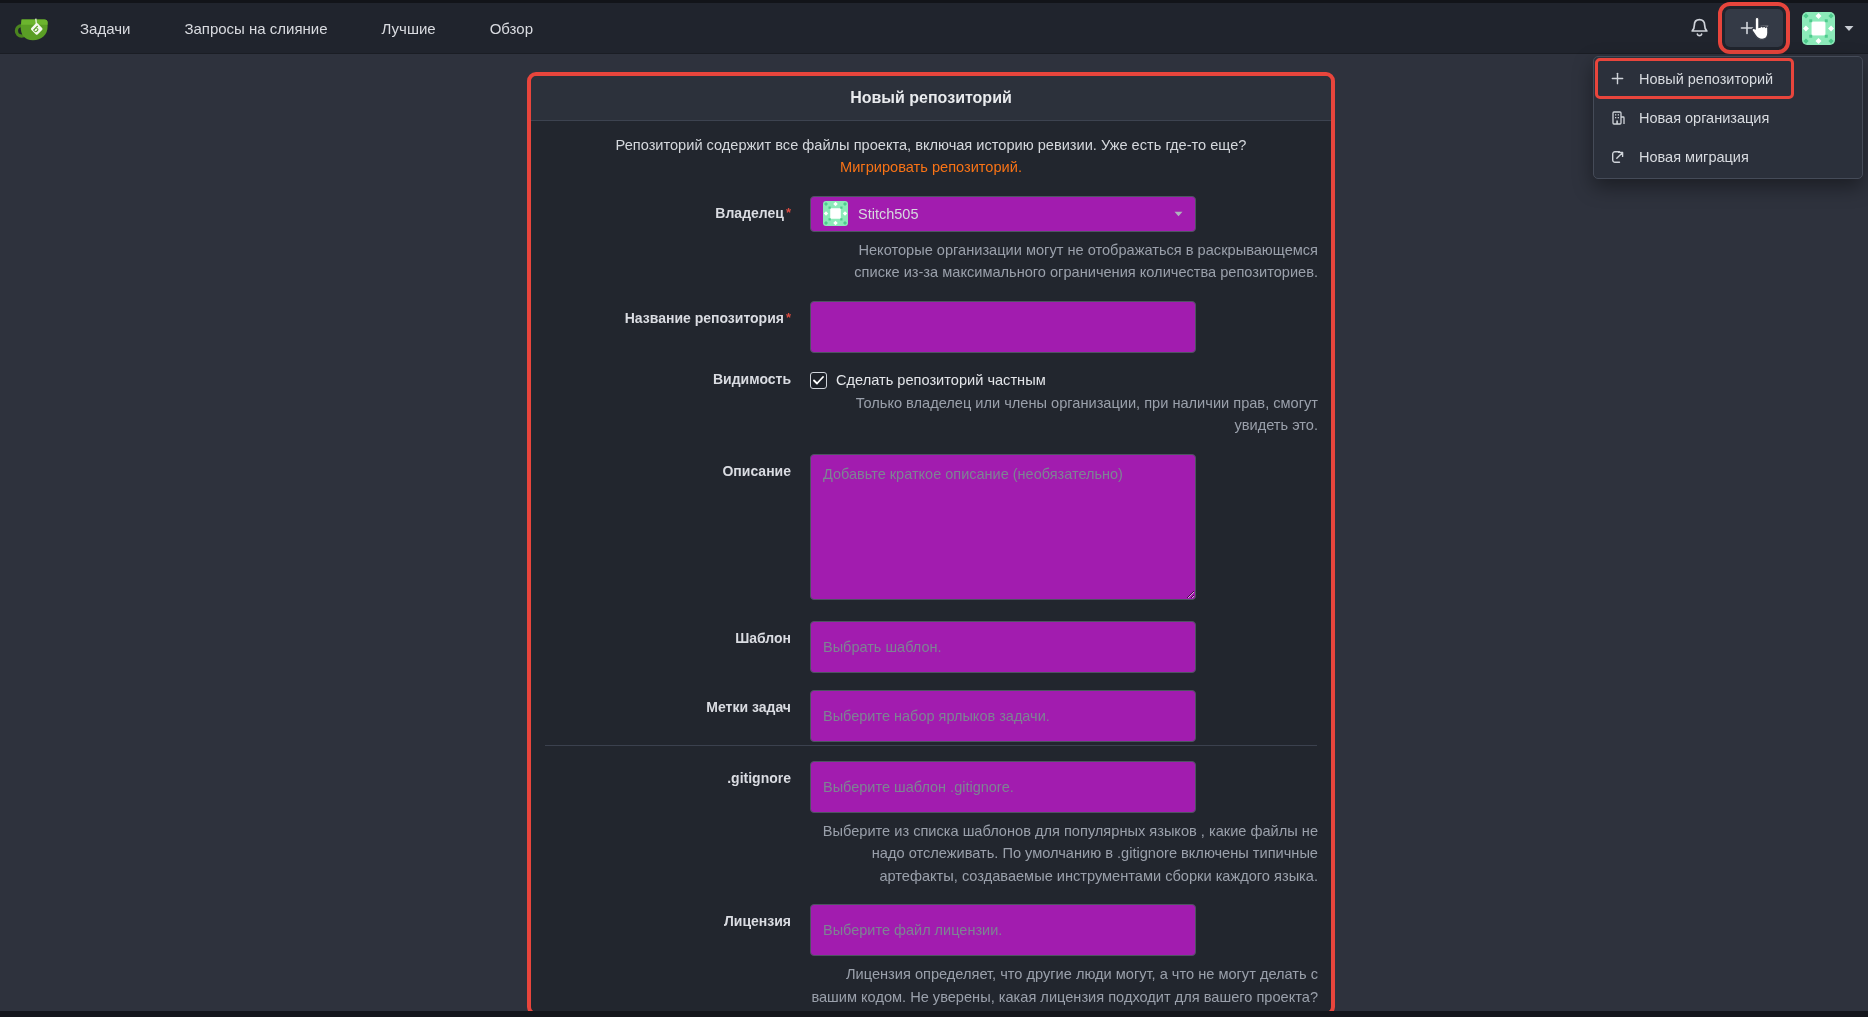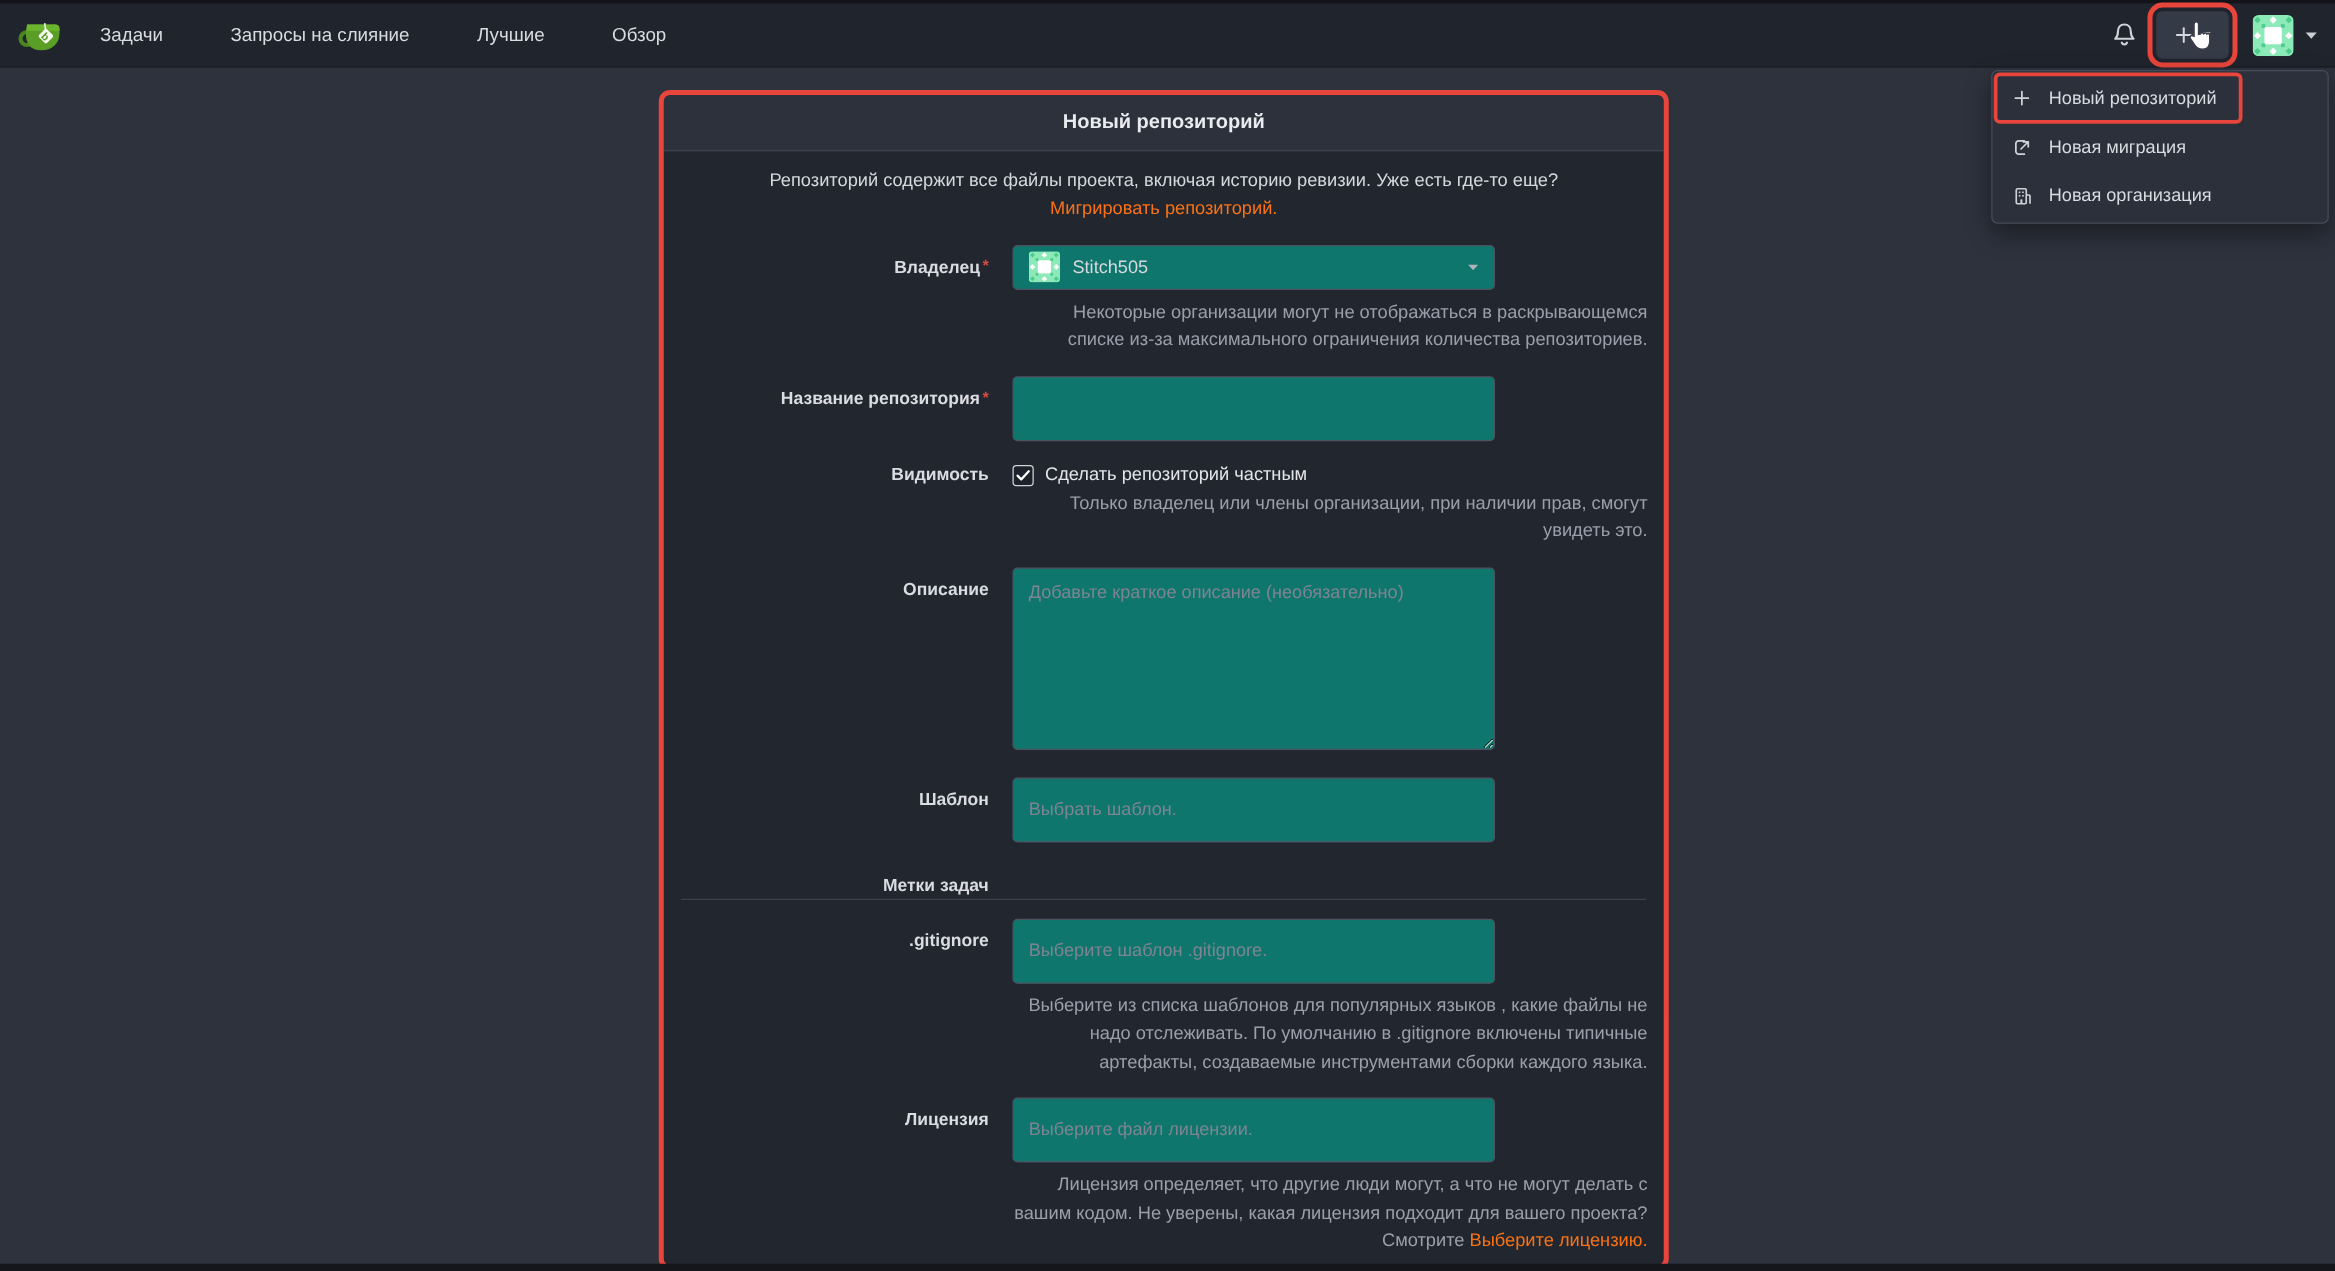--- a/index.html
+++ b/index.html
@@ -55,21 +55,21 @@
     padding:14px 40px 9px; text-align:center; font-size:14.6px; line-height:1.5; color:#d5d8dd;
   }
   a.green-link { color:#f97316; text-decoration:none; cursor:pointer; }
   .fields { padding-top:8px; }
   .frow { display:grid; grid-template-columns:260px 1fr; column-gap:19px; margin-bottom:17px; align-items:start; }
   .frow > label { text-align:right; font-weight:bold; font-size:14px; color:#dadce2; padding-top:9px; }
   .frow.tight > label { padding-top:1px; }
   .req { color:#db4b40; margin-left:2px; font-size:13px; vertical-align:top; }
   .ctl { width:386px; }
   .text-input, .select-input, .desc-area {
-    width:386px; background:#0f766e; border:1px solid #4d5461; border-radius:4px;
+    width:386px; background:#a21caf; border:1px solid #4d5461; border-radius:4px;
     color:#d6d9de; font-size:14.5px; font-family:inherit;
   }
   .text-input { height:52px; padding:0 12px; }
   .text-input::placeholder, .desc-area::placeholder { color:#7d8493; opacity:1; }
   .select-input { height:36px; display:flex; align-items:center; gap:10px; padding:0 12px; cursor:pointer; }
   .select-input .sel-avatar { width:25px; height:25px; border-radius:3px; overflow:hidden; flex:none; }
   .select-input .caret { margin-left:auto; }
   .desc-area { height:146px; padding:9px 12px; resize:both; line-height:1.45; }
   .help { max-width:508px; margin-top:7px; color:#9aa0ab; font-size:14.6px; line-height:1.54;text-align:right; }
   .check-row { display:flex; align-items:center; gap:9px; padding-top:2px; }
@@ -168,42 +168,42 @@
     <span class="mi-icon">
       <svg width="15" height="15" viewBox="0 0 16 16" stroke="#cfd3d9" stroke-width="1.5" stroke-linecap="round">
         <line x1="8" y1="2.5" x2="8" y2="13.5"></line>
           <line x1="2.5" y1="8" x2="13.5" y2="8"></line>
       </svg>
     </span>
     <span>Новый репозиторий</span>
   </div>
   <div class="menu-item">
     <span class="mi-icon">
-      <svg width="16" height="16" viewBox="0 0 16 16" fill="none" stroke="#cfd3d9" stroke-width="1.4" stroke-linecap="round" stroke-linejoin="round">
-        <path d="M9.5 2.7H5A2.3 2.3 0 0 0 2.7 5v6A2.3 2.3 0 0 0 5 13.3h4.5"></path>
-        <path d="M6.8 9.2 L12.6 3.4 M12.6 3.4 v4 M12.6 3.4 h-4"></path>
-      </svg>
-    </span>
-    <span>Новая миграция</span>
-  </div>
-  <div class="menu-item">
-    <span class="mi-icon">
       <svg width="16" height="16" viewBox="0 0 16 16" fill="none" stroke="#cfd3d9" stroke-width="1.3" stroke-linejoin="round">
         <rect x="3" y="2" width="8" height="12" rx="1"></rect>
         <path d="M11 7 h2.2 a0.8 0.8 0 0 1 0.8 0.8 V14"></path>
         <g stroke="none" fill="#cfd3d9">
           <rect x="5" y="4.2" width="1.3" height="1.3"></rect>
             <rect x="7.7" y="4.2" width="1.3" height="1.3"></rect>
           <rect x="5" y="7" width="1.3" height="1.3"></rect>
             <rect x="7.7" y="7" width="1.3" height="1.3"></rect>
           <rect x="6.3" y="10.5" width="1.6" height="3.5"></rect>
         </g>
       </svg>
     </span>
     <span>Новая организация</span>
+  </div>
+  <div class="menu-item">
+    <span class="mi-icon">
+      <svg width="16" height="16" viewBox="0 0 16 16" fill="none" stroke="#cfd3d9" stroke-width="1.4" stroke-linecap="round" stroke-linejoin="round">
+        <path d="M9.5 2.7H5A2.3 2.3 0 0 0 2.7 5v6A2.3 2.3 0 0 0 5 13.3h4.5"></path>
+        <path d="M6.8 9.2 L12.6 3.4 M12.6 3.4 v4 M12.6 3.4 h-4"></path>
+      </svg>
+    </span>
+    <span>Новая миграция</span>
   </div>
 </div>
 
 <main class="form-box">
   <div class="form-header">
     <span>Новый репозиторий</span>
   </div>
 
   <p class="form-intro"><span>Репозиторий содержит все файлы проекта, включая историю ревизии. Уже есть где-то еще?</span> <a class="green-link">Мигрировать репозиторий.</a></p>
 
@@ -277,20 +277,21 @@
       </div>
     </div>
 
     <div class="frow">
       <label>Шаблон</label>
       <div><input class="text-input ctl" type="text" placeholder="Выбрать шаблон." style=""></div>
     </div>
 
     <div class="frow" style="margin-bottom:3px">
       <label>Метки задач</label>
+      <div><input class="text-input ctl" type="text" placeholder="Выберите набор ярлыков задачи." style=""></div>
     </div>
 
     <div class="divider"></div>
 
     <div class="frow">
       <label>.gitignore</label>
       <div>
         <input class="text-input ctl" type="text" placeholder="Выберите шаблон .gitignore." style="">
         <div class="help">Выберите из списка шаблонов для популярных языков , какие файлы не надо отслеживать. По умолчанию в .gitignore включены типичные артефакты, создаваемые инструментами сборки каждого языка.</div>
       </div>

